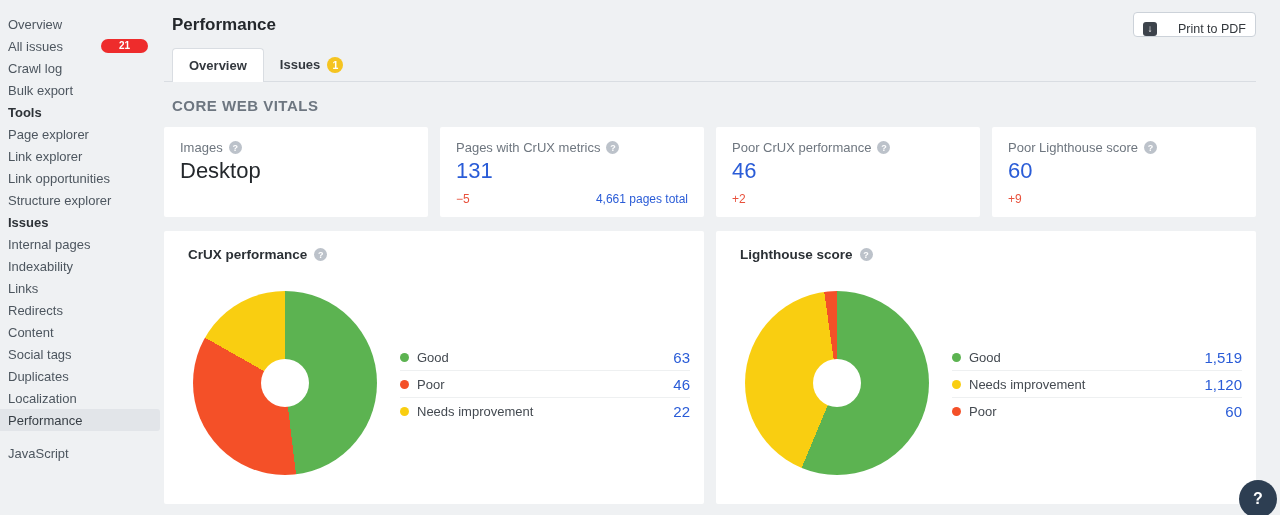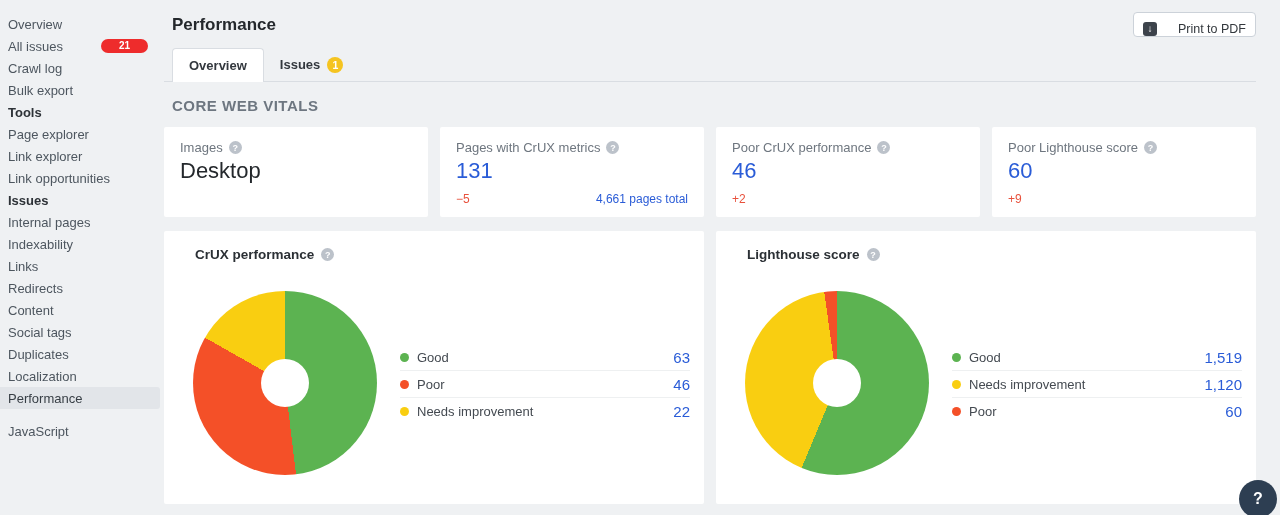--- a/index.html
+++ b/index.html
@@ -76,21 +76,21 @@
   .stat-value { margin-top:3px; font-size:22px; color:#24282c; }
   .stat-value.blue { color:#2a5cd7; cursor:pointer; }
   .stat-bottom { margin-top:auto; display:flex; font-size:12px; }
   .delta { color:#e8513c; }
   .extra { margin-left:auto; color:#2a5cd7; cursor:pointer; }
   .stat-bottom span:empty { display:none; }
   
   .charts { display:grid; grid-template-columns:1fr 1fr; gap:12px; margin-top:14px; }
   .chart-card { position:relative; background:#fff; height:273px; border-radius:2px; }
   .chart-title {
-    position:absolute; left:31px; top:16px; display:flex; align-items:center; gap:7px;
+    position:absolute; left:24px; top:16px; display:flex; align-items:center; gap:7px;
     font-size:13.5px; font-weight:bold; color:#2b3035;
   }
   .donut { position:absolute; left:29px; top:60px; width:184px; height:184px; border-radius:50%; }
   .donut::after {
     content:""; position:absolute; left:68px; top:68px; width:48px; height:48px;
     background:#fff; border-radius:50%;
   }
   .legend { position:absolute; left:236px; top:113px; width:290px; list-style:none; }
   .legend-row { display:flex; align-items:center; height:27px; border-bottom:1px solid #eef0f1; }
   .legend-row:last-child { border-bottom:none; }
@@ -127,20 +127,23 @@
       <div class="sb-header">Tools</div>
       <div class="sb-item">
         <span>Page explorer</span>
       </div>
       <div class="sb-item">
         <span>Link explorer</span>
       </div>
       <div class="sb-item">
         <span>Link opportunities</span>
       </div>
+      <div class="sb-item">
+        <span>Structure explorer</span>
+      </div>
     </div>
     <div class="sb-group">
       <div class="sb-header">Issues</div>
       <div class="sb-item">
         <span>Internal pages</span>
       </div>
       <div class="sb-item">
         <span>Indexability</span>
       </div>
       <div class="sb-item">

